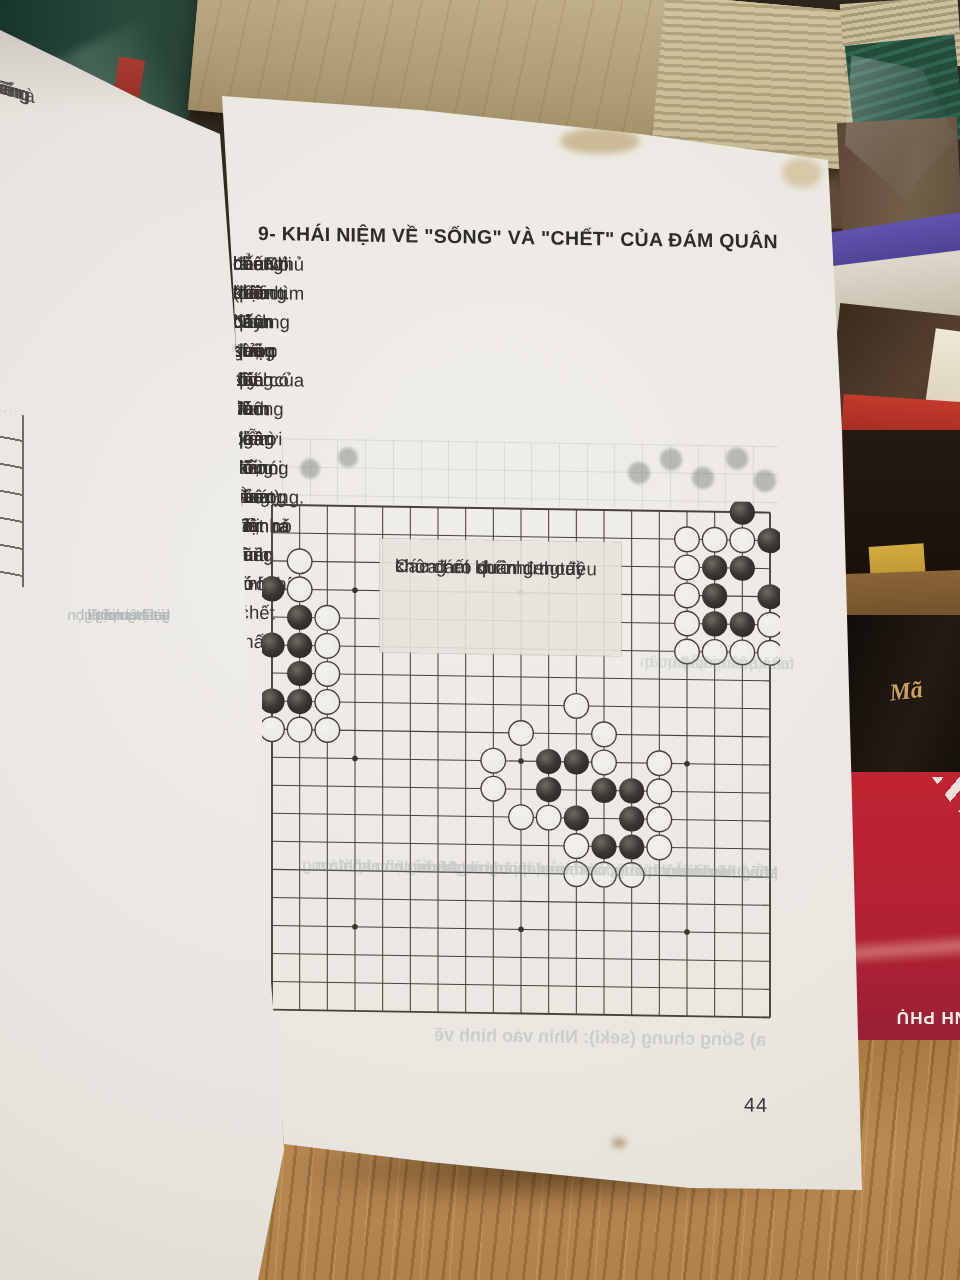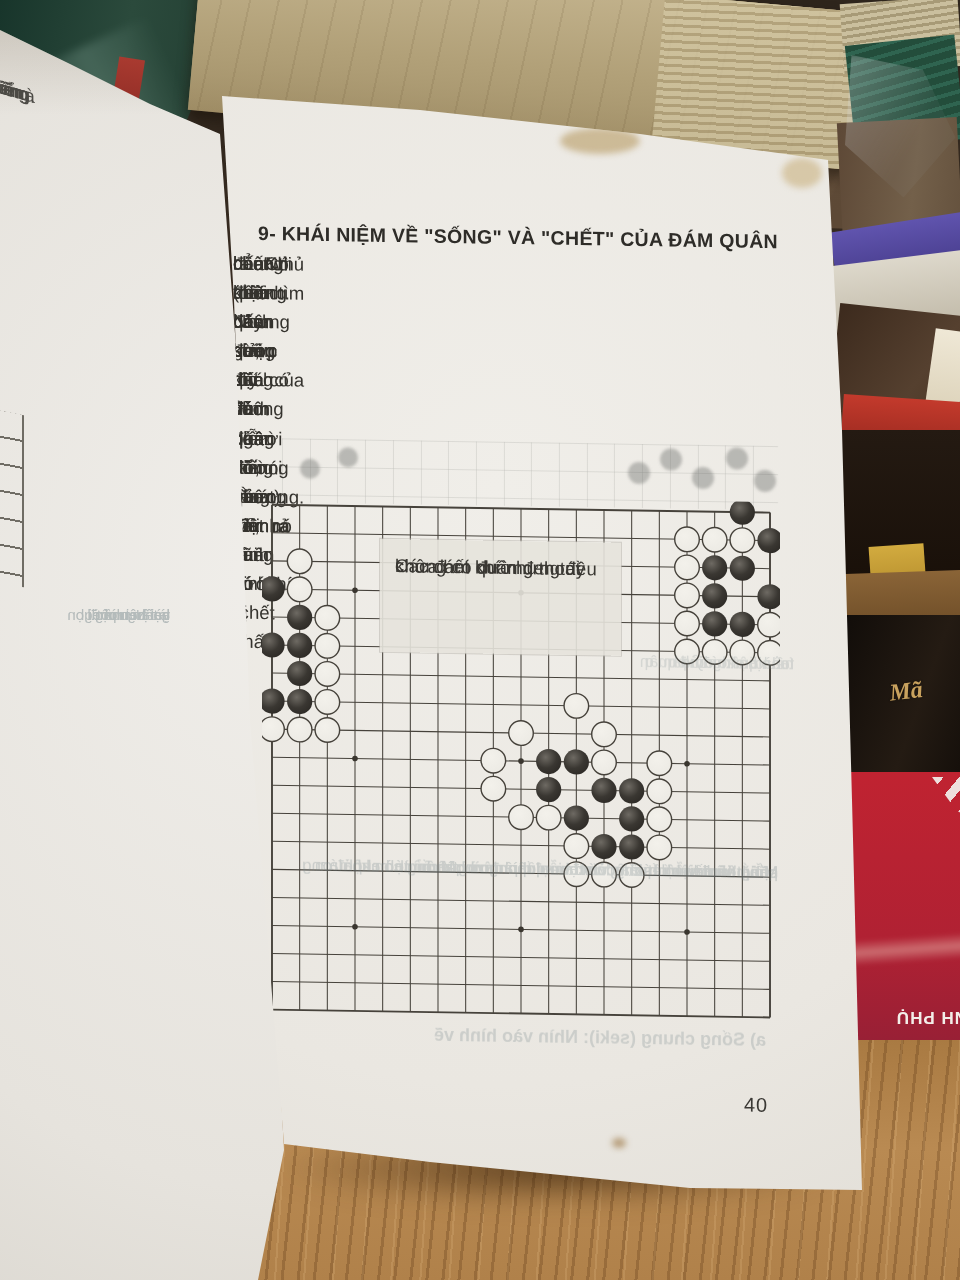--- a/index.html
+++ b/index.html
@@ -367,17 +367,17 @@
         </div>
 
       <div class="caption-box">
           <div class="cl">Các đám quân đen tuy</div>
           <div class="cl">chưa hết khí nhưng đều</div>
           <div class="cl">không có đường thoát</div>
         </div>
 
       <div class="bleed bleed-seki">a) Sống chung (seki): Nhìn vào hình vẽ</div>
 
-      <div class="pagenum">40</div>
+      <div class="pagenum">44</div>
     </div>
   </div>
 
 </div>
 
 </body></html>

